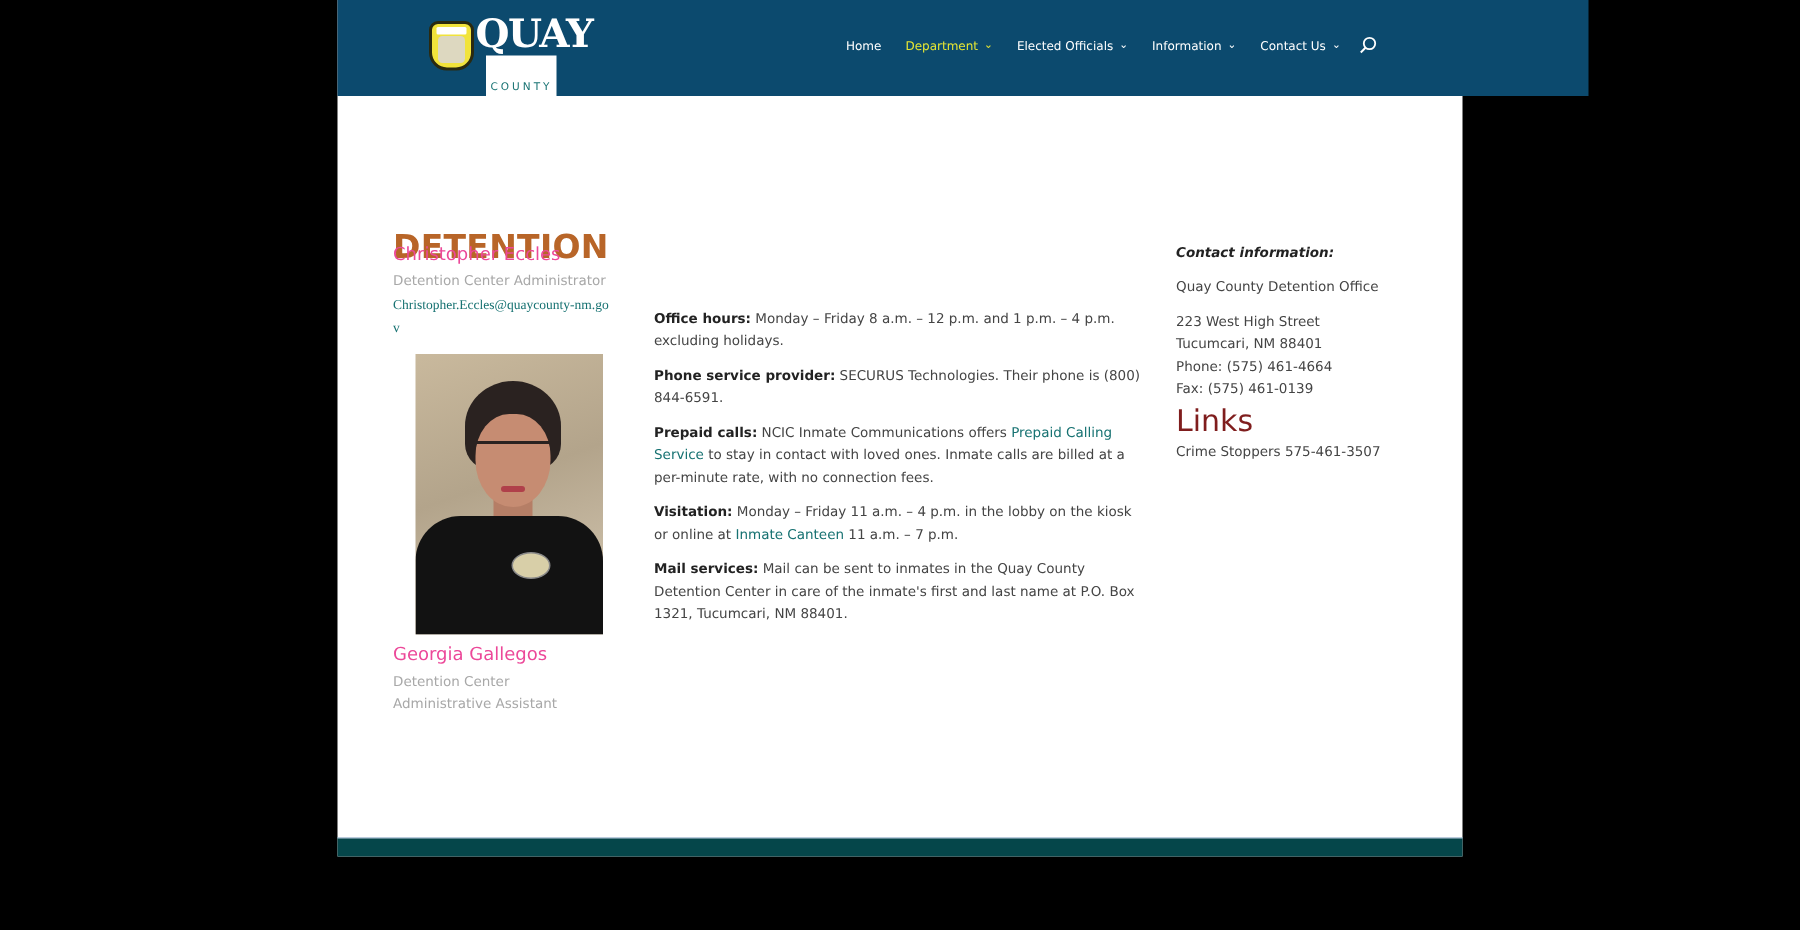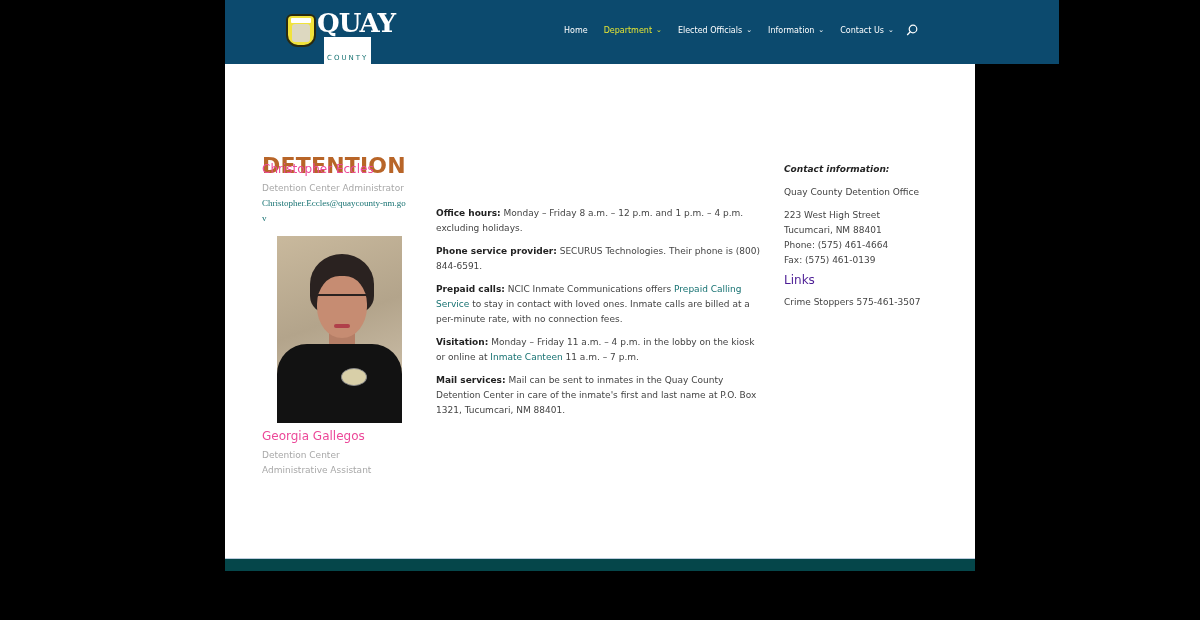--- a/index.html
+++ b/index.html
@@ -68,21 +68,21 @@
     .photo .neck { position: absolute; left: 52px; top: 96px; width: 26px; height: 20px; background: #b57e66; }
     .photo .shirt { position: absolute; left: 0; top: 108px; width: 125px; height: 79px; background: #121212; border-radius: 30px 30px 0 0; }
     .photo .badge { position: absolute; left: 64px; top: 132px; width: 24px; height: 16px; background: #d8cfa8; border-radius: 50%; border: 1px solid #888; }
     .col2 { position: absolute; left: 211px; top: 94px; width: 330px; font-size: 9px; color: #444; line-height: 15px; margin-top: 48px; }
     .col2 p { margin: 0 0 8px 0; }
     .col2 b { color: #222; }
     .col2 a, .col3 a { color: #177272; text-decoration: none; }
     .col3 { position: absolute; left: 559px; top: 98px; width: 150px; font-size: 9px; color: #444; line-height: 15px; }
     .col3 p { margin: 0 0 8px 0; }
     .col3 .ci { font-weight: bold; font-style: italic; color: #222; }
-    .col3 .links-h { font-size: 12px; color: #4c1d95; line-height: 20px; margin: 2px 0 5px 0; }
+    .col3 .links-h { font-size: 20px; color: #7f1d1d; line-height: 20px; margin: 2px 0 5px 0; }
     .footer-bar { position: absolute; left: 0; top: 558px; width: 750px; height: 13px; background: #05464a; border-top: 1px solid #bcd; box-sizing: border-box; }
   </style>
 </head>
 <body>
 
 <div class="page">
   <div class="header">
     <div class="logo">
       <div class="logo-badge">
         <div class="top"></div>

